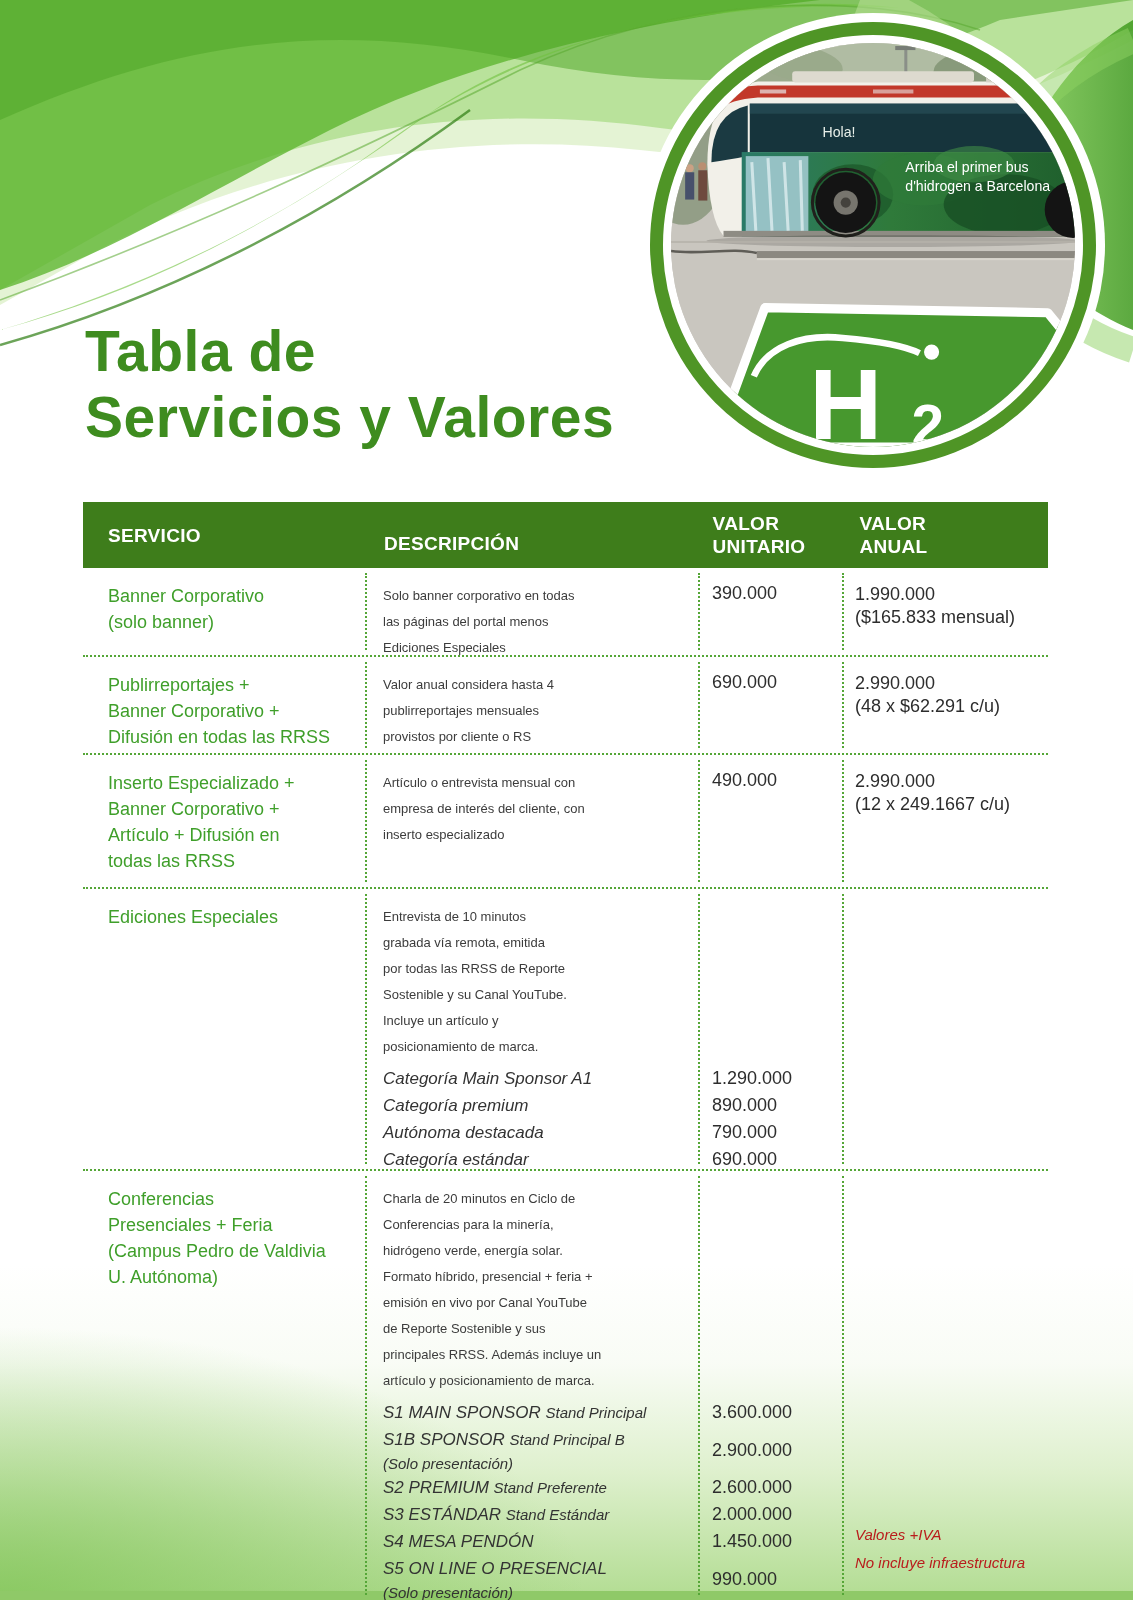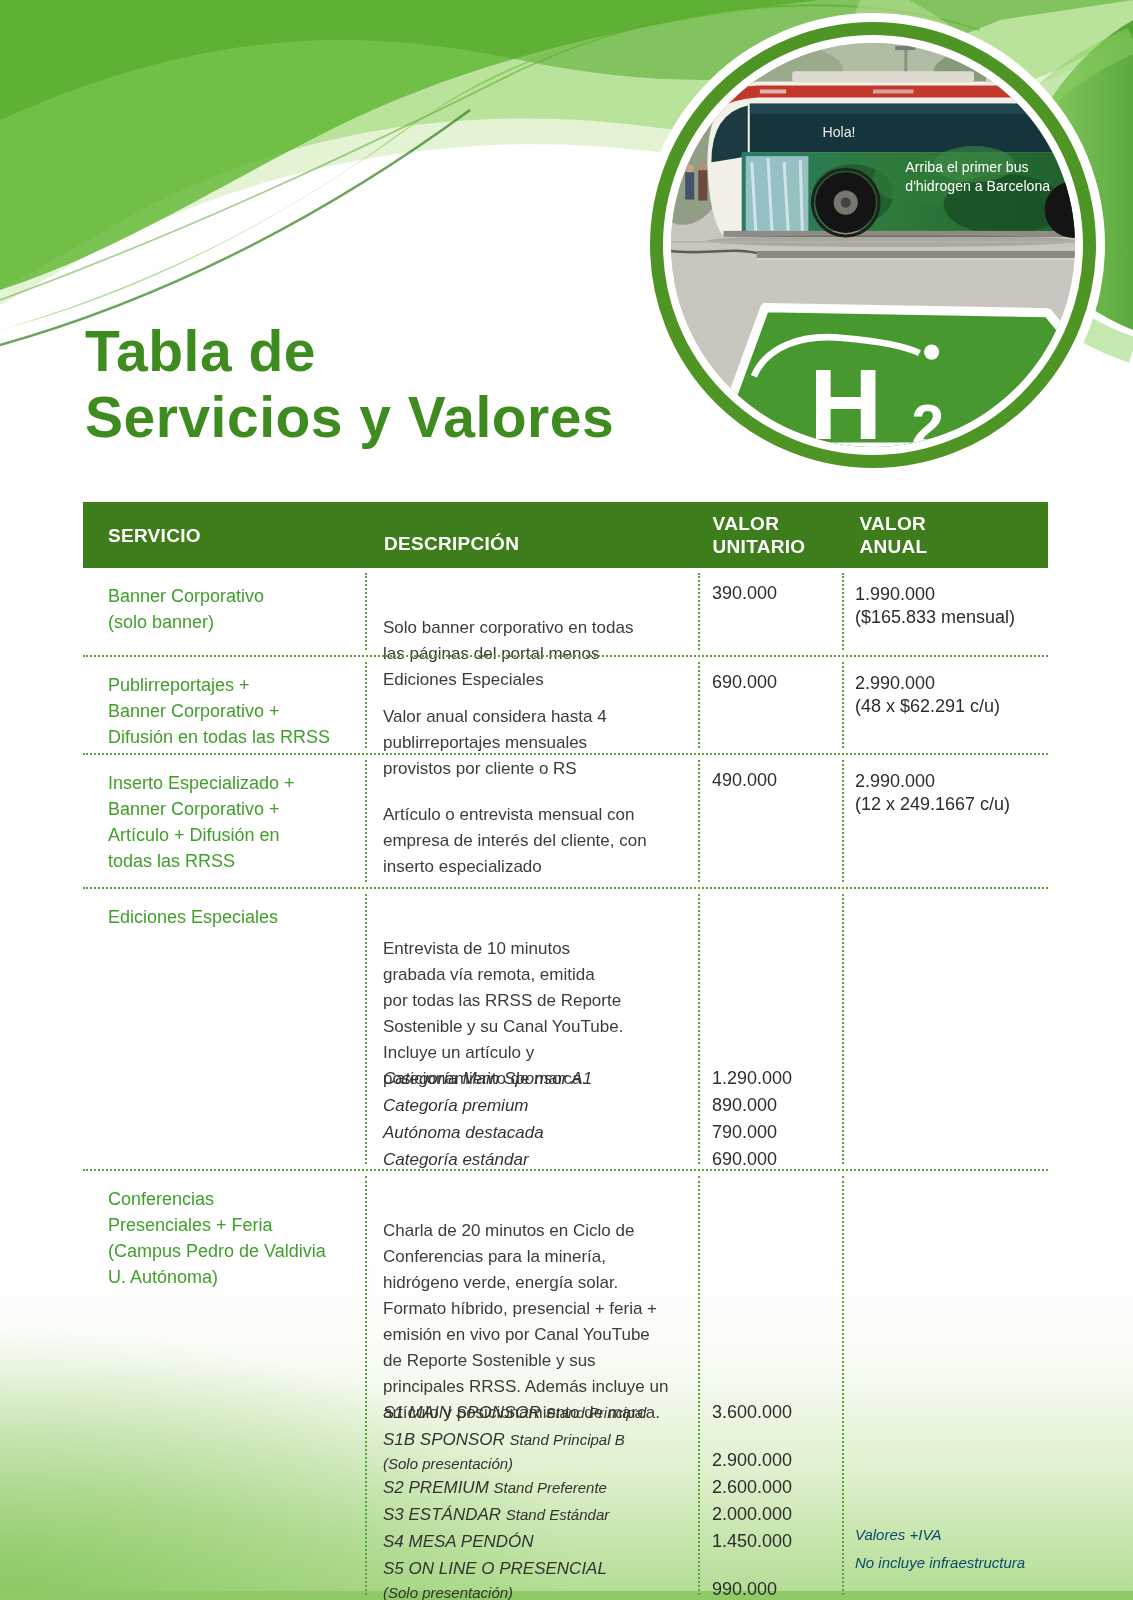--- a/index.html
+++ b/index.html
@@ -50,41 +50,41 @@
 
   .vline { position:absolute; top:5px; bottom:5px; width:0; border-left:2px dotted #55a637; }
   .vl1 { left:282px; } .vl2 { left:615px; } .vl3 { left:759px; }
 
   .c-serv {
     position:absolute; left:25px; top:15px; width:252px;
     color:#3f9f2a; font-size:18px; line-height:26px; white-space:pre-line;
   }
   .c-desc {
     position:absolute; left:300px; top:15px; width:305px;
-    color:#3c3c3c; font-size:17px; line-height:26px; white-space:pre-line;margin-top:32px;
+    color:#3c3c3c; font-size:13px; line-height:26px; white-space:pre-line;
   }
   .c-unit {
     position:absolute; left:629px; top:15px; width:120px;
     color:#2d2d2d; font-size:18px;
   }
   .c-anual {
     position:absolute; left:772px; top:15px; width:190px;
     color:#2d2d2d; font-size:18px; line-height:23px; white-space:pre-line;
   }
 
   .subs { position:absolute; left:300px; width:600px; }
   .subs-cats { top:176px; }
   .subs-stands { top:228px; }
-  .sub-line { display:flex; align-items:flex-end; }
+  .sub-line { display:flex; align-items:center; }
   .sub-lbl { width:329px; font-style:italic; color:#333333; font-size:17px; line-height:27px; }
   .sub-lbl .small { font-size:15px; }
   .sub-note { font-style:italic; color:#333333; font-size:15px; line-height:21px; }
   .sub-val { color:#2d2d2d; font-size:18px; line-height:27px; }
 
-  .footnotes { position:absolute; left:772px; top:350px; font-style:italic; color:#0c4a6e; font-size:15px; line-height:28px; }
+  .footnotes { position:absolute; left:772px; top:350px; font-style:italic; color:#b91c1c; font-size:15px; line-height:28px; }
 </style>
 </head>
 <body>
 
 <div class="page">
 
   <svg class="waves" width="1133" height="480" viewBox="0 0 1133 480">
     <defs>
       <linearGradient id="wg1" x1="0" y1="0" x2="1" y2="0">
         <stop offset="0" stop-color="#7cc94e"></stop>

